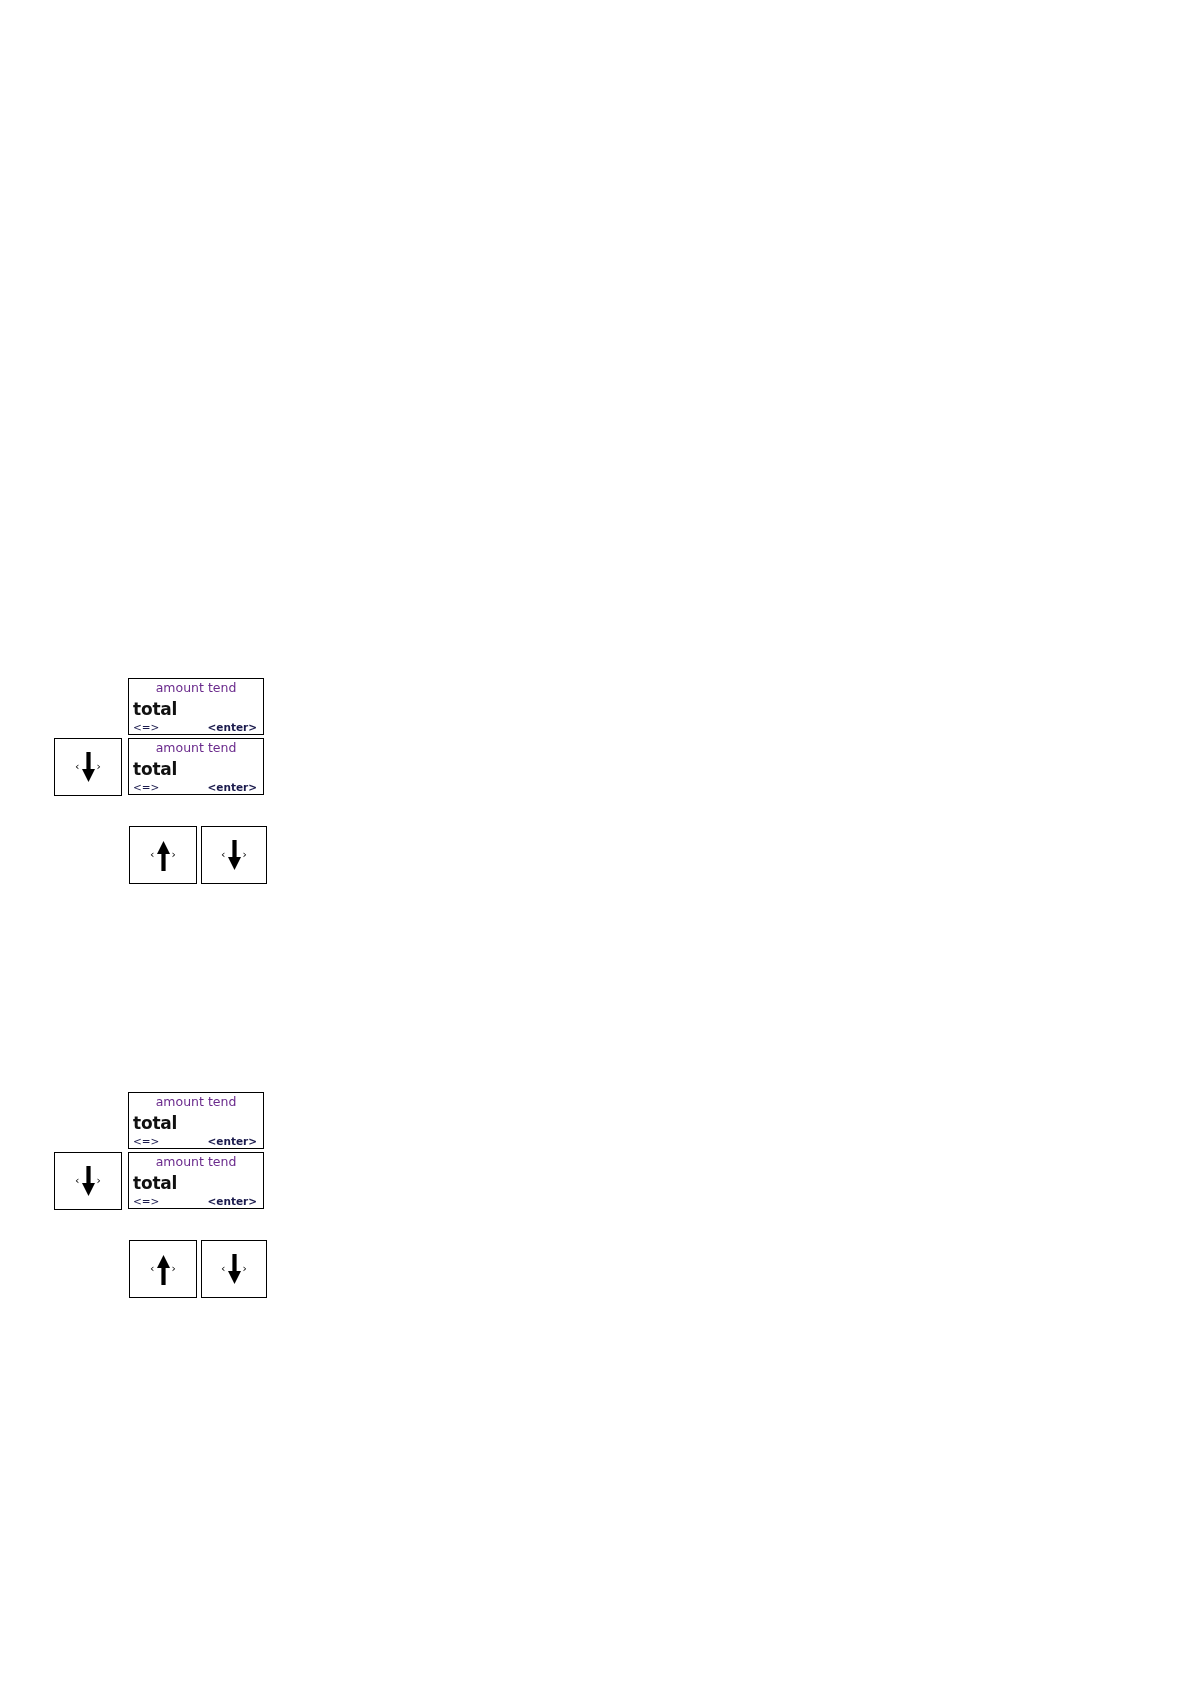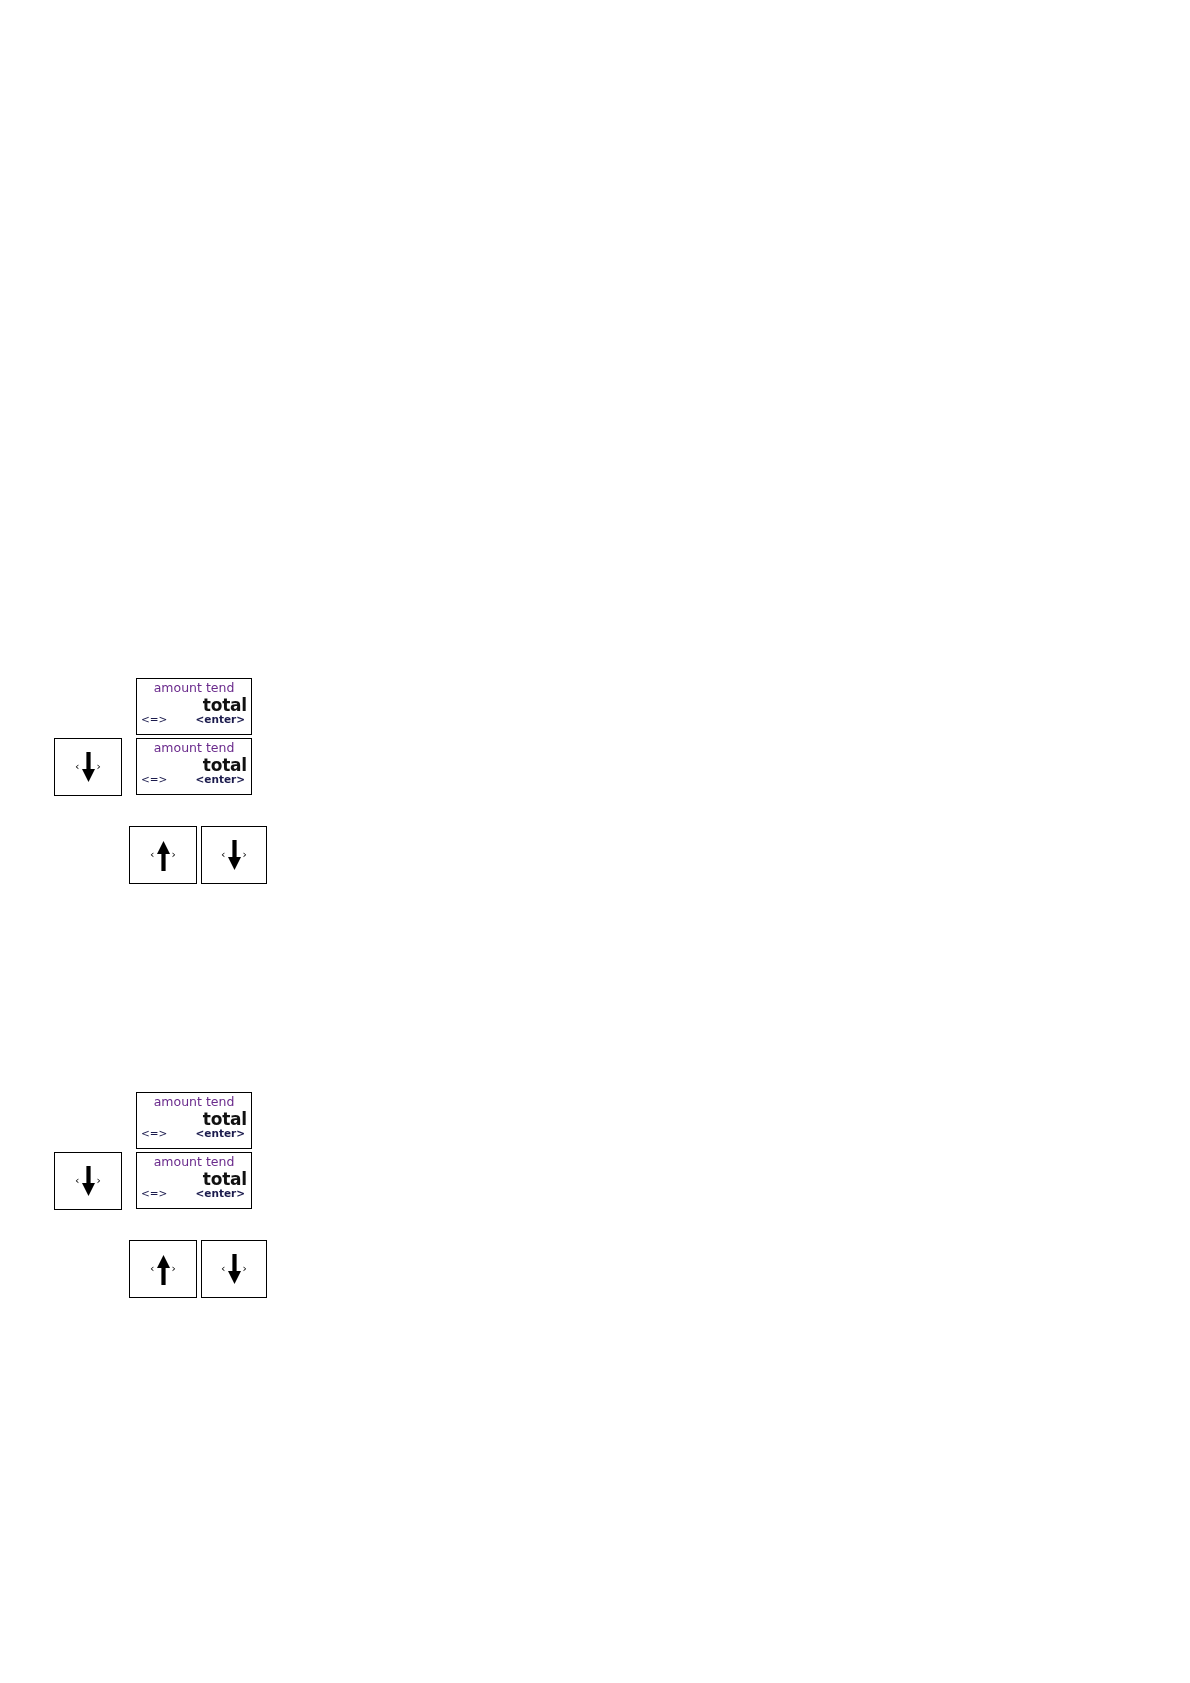--- a/index.html
+++ b/index.html
@@ -27,47 +27,47 @@
     position: absolute;
     left: 0;
     width: 330px;
   }
   #group-1 { top: 672px; }
   #group-2 { top: 1086px; }
 
   
   .lcd-panel {
     position: absolute;
-    left: 136px;
-    width: 116px;
+    left: 128px;
+    width: 136px;
     height: 57px;
     border: 1.6px solid #000000;
     background: #ffffff;
     box-sizing: border-box;
     display: flex;
     flex-direction: column;
-    padding: 1px 4px 8px 4px;
+    padding: 1px 4px 0 4px;
   }
   .lcd-panel.row-a { top: 6px; }
   .lcd-panel.row-b { top: 66px; }
 
   .lcd-title {
     font-size: 12.5px;
     line-height: 15px;
     color: #6a2a8c;
     text-align: center;
     letter-spacing: 0px;
     white-space: nowrap;
     font-family: "DejaVu Sans", sans-serif;
   }
   .lcd-main {
     flex: 1;
     display: flex;
     align-items: center;
-    justify-content: flex-end;
+    justify-content: flex-start;
   }
   .lcd-main-text {
     font-size: 17px;
     font-weight: bold;
     color: #111111;
     letter-spacing: -0.2px;
     line-height: 18px;
     font-family: "DejaVu Sans", sans-serif;
   }
   .lcd-footer {

